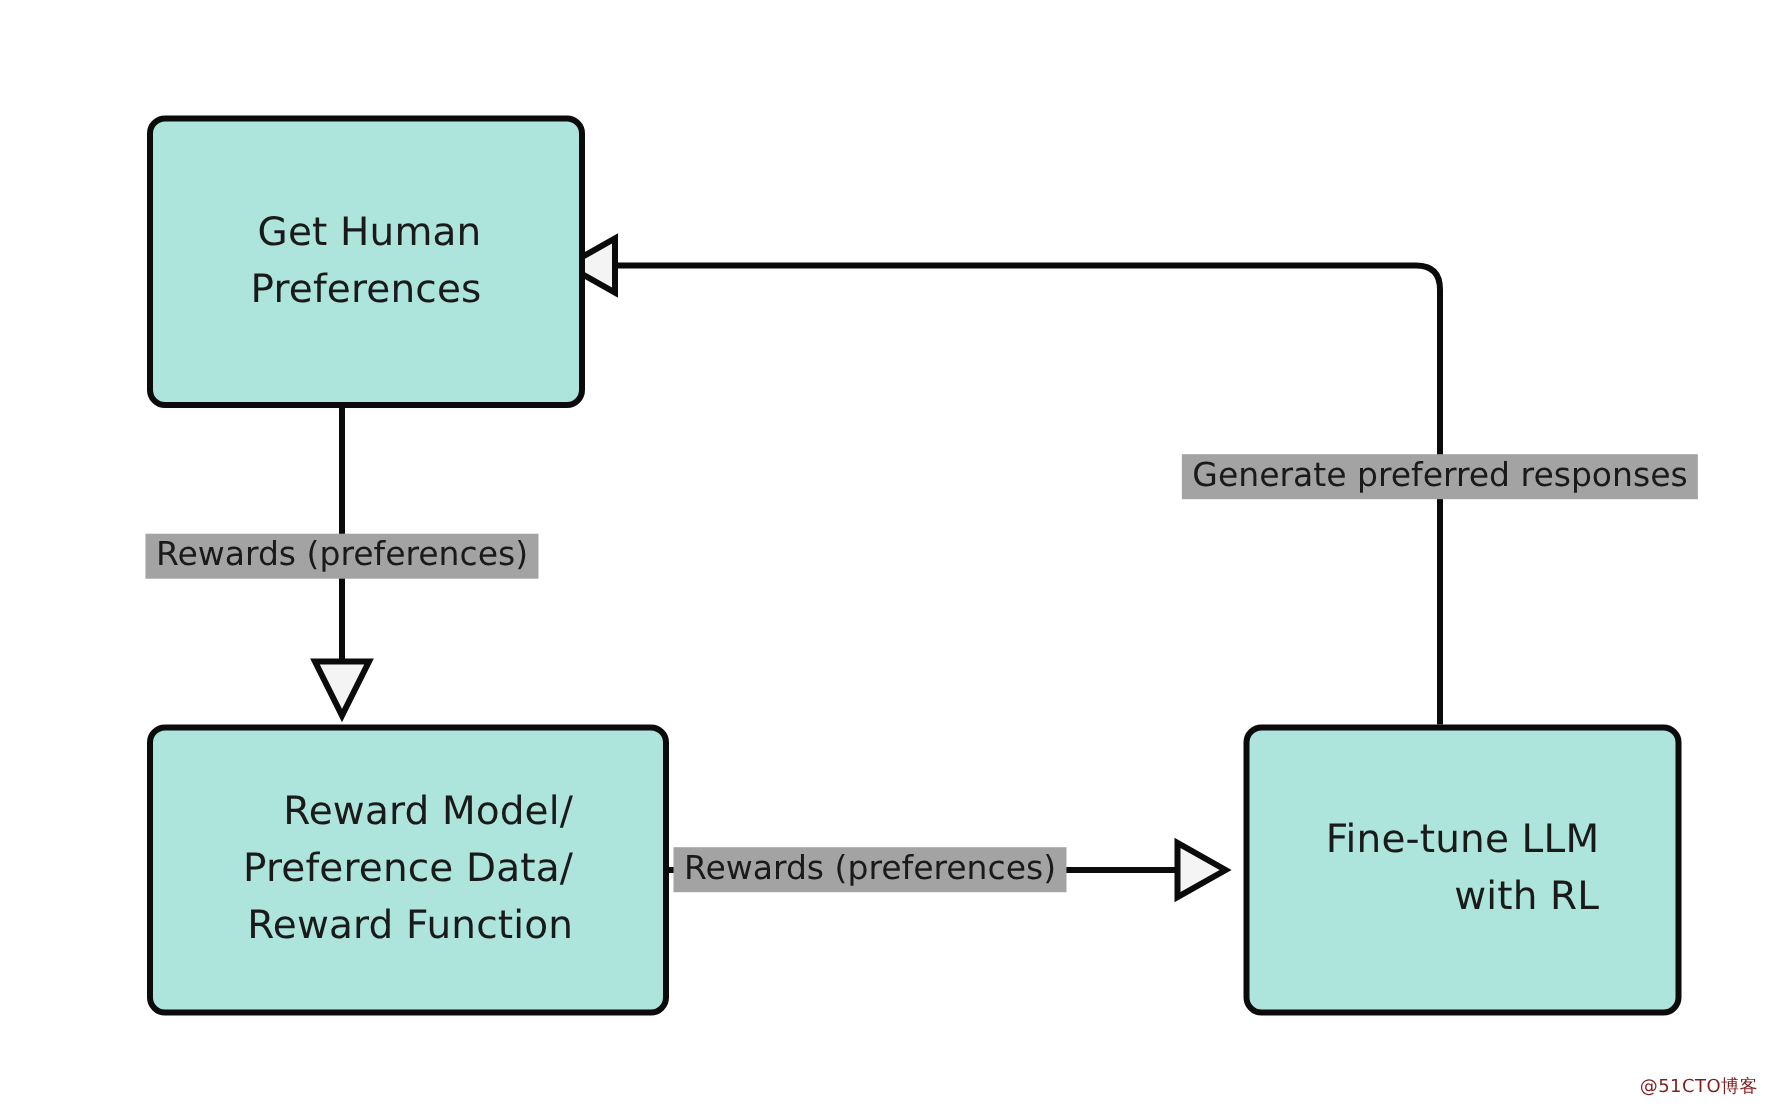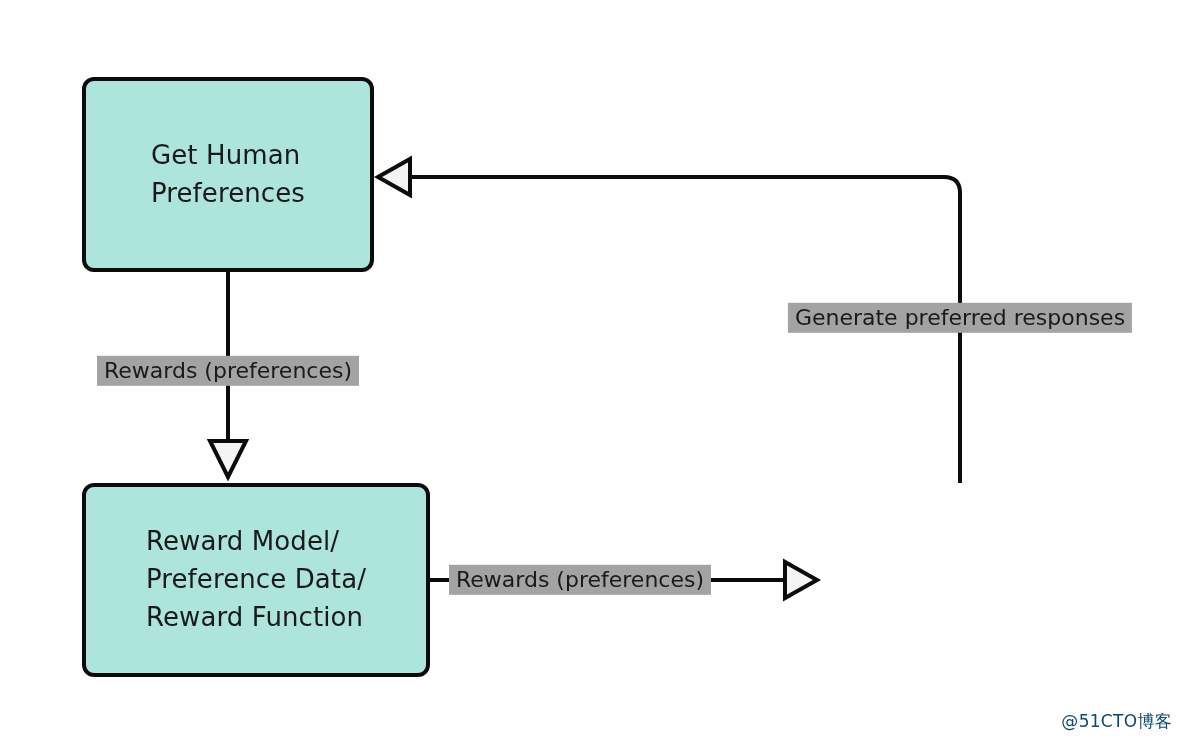--- a/index.html
+++ b/index.html
@@ -26,21 +26,22 @@
   }
   .node-box {
     position: absolute;
     box-sizing: border-box;
     background: #ade4dc;
     border: 4px solid #0b0b0b;
     border-radius: 12px;
     display: flex;
     align-items: center;
     justify-content: center;
-    text-align: left;
+    text-align: right;
+    margin-left: 16px;
   }
   .node-label {
     color: #1a1a1a;
     font-size: 26px;
     line-height: 1.46;
     letter-spacing: 0.1px;
     white-space: pre-line;
     padding: 0 8px;
   }
   .edge-label {
@@ -50,22 +51,22 @@
     font-size: 22px;
     line-height: 1.2;
     white-space: nowrap;
     padding: 2px 7px;
     transform: translate(-50%, -50%);
   }
   #watermark {
     position: absolute;
     right: 12px;
     bottom: 9px;
-    font-size: 17px;
-    color: #0c4a6e;
+    font-size: 12px;
+    color: #7f1d1d;
     letter-spacing: 0.3px;
     white-space: nowrap;
   }
 </style>
 </head>
 <body>
 
 <div id="canvas">
 
   <svg id="diagram-svg" viewBox="0 0 1184 742" xmlns="http://www.w3.org/2000/svg">
@@ -90,20 +91,24 @@
     <span class="node-label">Get Human
 Preferences</span>
   </div>
 
   <div class="node-box" style="left:82px; top:483px; width:348px; height:194px;">
     <span class="node-label">Reward Model/
 Preference Data/
 Reward Function</span>
   </div>
 
+  <div class="node-box" style="left:813px; top:483px; width:292px; height:194px;">
+    <span class="node-label">Fine-tune LLM
+with RL</span>
+  </div>
 
   <div class="edge-label" style="left:228px; top:371px;">Rewards (preferences)</div>
 
   <div class="edge-label" style="left:580px; top:580px;">Rewards (preferences)</div>
 
   <div class="edge-label" style="left:960px; top:318px;">Generate preferred responses</div>
 
   <div id="watermark">@51CTO博客</div>
 
 </div>

